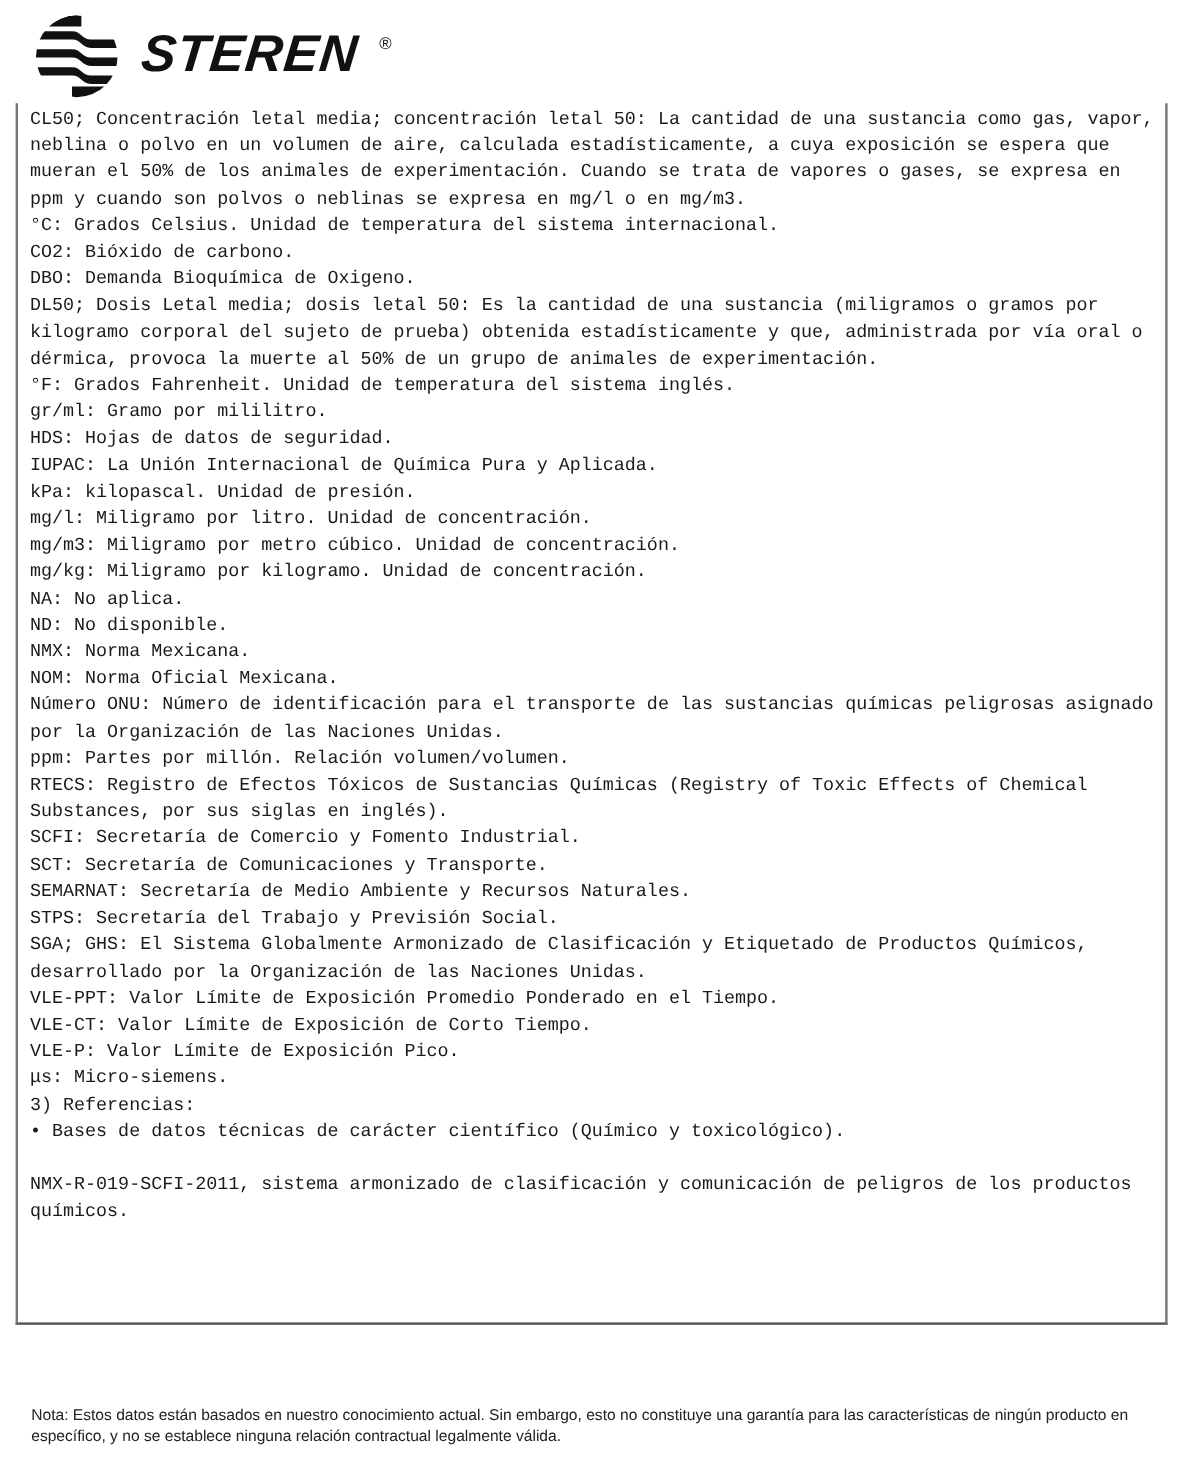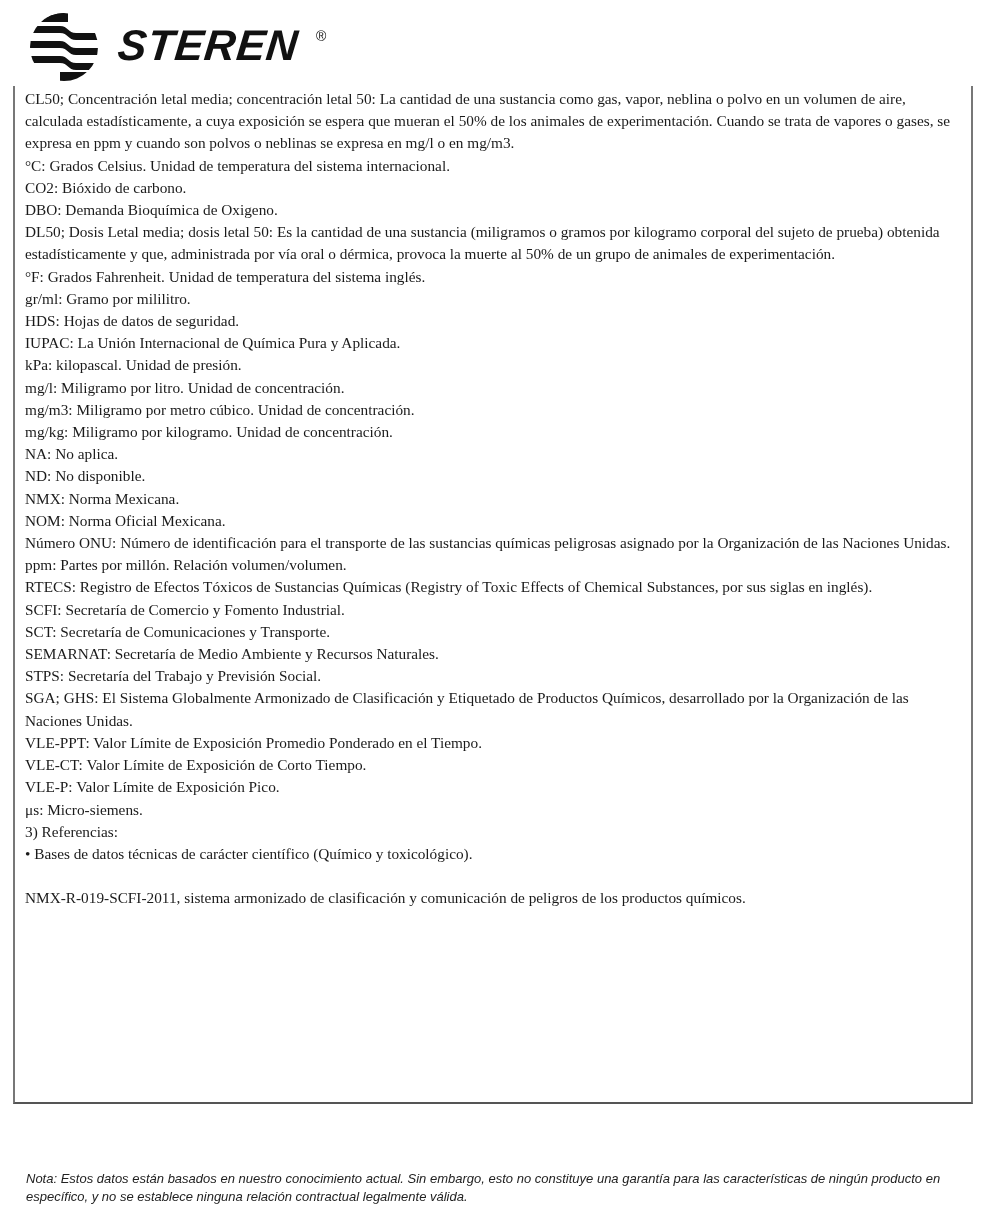--- a/index.html
+++ b/index.html
@@ -2,25 +2,25 @@
 <html><head>
   <meta charset="utf-8">
   <style>
     html, body { margin: 0; padding: 0; background: #ffffff; }
     body { width: 990px; height: 1220px; position: relative; overflow: hidden; color: #111; }
     .header { position: absolute; left: 0; top: 0; width: 990px; height: 86px; }
     .logo-mark { position: absolute; left: 24px; top: 12px; width: 80px; height: 70px; }
     .logo-text { position: absolute; left: 118px; top: 24px; font-family: "Liberation Sans", sans-serif; font-weight: bold; font-style: italic; font-size: 43px; letter-spacing: 1px; color: #111; transform: skewX(-6deg); line-height: 1; }
     .logo-reg { position: absolute; left: 316px; top: 28px; font-family: "Liberation Sans", sans-serif; font-size: 14px; color: #111; }
     .content-box { position: absolute; left: 13px; top: 86px; width: 960px; height: 1018px; border-left: 2px solid #777; border-right: 2px solid #777; border-bottom: 2px solid #555; box-sizing: border-box; }
-    .content { position: absolute; left: 10px; top: 2px; width: 940px; font-family: Liberation Serif, serif; font-size: 15.3px; line-height: 22.2px; color: #1a1a1a; }
+    .content { position: absolute; left: 10px; top: 2px; width: 940px; font-family: Liberation Mono, monospace; font-size: 15.3px; line-height: 22.2px; color: #1a1a1a; }
     .content p { margin: 0; }
     .content .gap { height: 22px; }
     .content .bullet::before { content: "\2022\00a0"; }
-    .note { position: absolute; left: 26px; top: 1170px; width: 940px; font-family: "Liberation Sans", sans-serif; font-style: italic; font-size: 13px; line-height: 17.5px; color: #222; }
+    .note { position: absolute; left: 26px; top: 1170px; width: 940px; font-family: "Liberation Sans", sans-serif; font-size: 13px; line-height: 17.5px; color: #222; }
   </style>
 </head>
 <body>
 
 <div class="header">
   <svg class="logo-mark" viewBox="0 0 80 70">
     <defs>
       <clipPath id="logoclip">
         <circle cx="40" cy="35" r="34"></circle>
       </clipPath>

